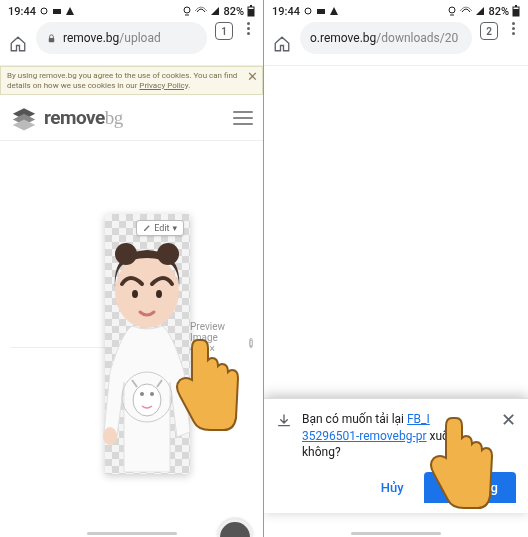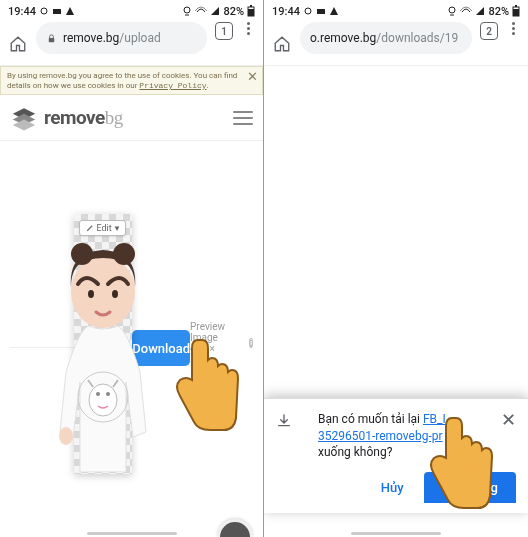--- a/index.html
+++ b/index.html
@@ -19,21 +19,21 @@
   .url-bar { flex: 1; height: 32px; border-radius: 16px; background: #f1f3f4; display: flex; align-items: center; padding: 0 10px; gap: 6px; font-size: 12px; color: #333; overflow: hidden; white-space: nowrap; }
   .url-sec { font-size: 12px; color: #555; flex-shrink: 0; }
   .url-host { color: #202124; }
   .url-path { color: #80868b; }
   .tabs-badge { width: 18px; height: 18px; border: 1.5px solid #5f6368; border-radius: 4px; display: flex; align-items: center; justify-content: center; font-size: 10px; font-weight: 600; color: #5f6368; }
   .more-btn { width: 14px; display: flex; flex-direction: column; align-items: center; gap: 2px; }
   .more-btn span { width: 3px; height: 3px; background: #5f6368; border-radius: 50%; }
 
   
   .cookie { background: #f9f7ea; border: 1px solid #e0dcc0; font-size: 8px; line-height: 1.2; color: #7a6f4f; padding: 4px 22px 4px 6px; position: relative; }
-  .cookie .link { text-decoration: underline; font-family: Liberation Mono, monospace; }
+  .cookie .link { text-decoration: underline; }
   .cookie .close { position: absolute; right: 4px; top: 2px; font-size: 13px; color: #8a8062; }
 
   
   .site-header { height: 46px; display: flex; align-items: center; padding: 0 10px; border-bottom: 1px solid #eee; }
   .logo-wrap { display: flex; align-items: center; gap: 6px; flex: 1; }
   .logo-mk { width: 28px; height: 28px; position: relative; }
   .logo-text { font-size: 19px; font-weight: 700; color: #555; letter-spacing: -0.5px; }
   .logo-text .bg { color: #aaa; font-weight: 400; font-family: Liberation Serif, serif; }
   .hamburger { display: flex; flex-direction: column; gap: 4px; }
   .hamburger span { width: 20px; height: 2px; background: #888; border-radius: 1px; }
@@ -60,21 +60,21 @@
   .preview-txt { margin-top: 6px; font-size: 10px; color: #999; display: flex; align-items: center; gap: 18px; }
   .info-i { width: 10px; height: 10px; border-radius: 50%; background: #bbb; color: #fff; font-size: 7px; display: flex; align-items: center; justify-content: center; font-weight: bold; }
 
   .fab-wrap { position: absolute; right: 10px; bottom: 0; width: 36px; height: 18px; background: #f0f0f0; border-radius: 18px 18px 0 0; box-shadow: 0 -1px 3px rgba(0,0,0,.15); display:flex; align-items:flex-end; justify-content:center;}
   .fab { width: 30px; height: 15px; background: #555; border-radius: 15px 15px 0 0; }
 
   .home-line { position: absolute; bottom: 2px; left: 50%; transform: translateX(-50%); width: 90px; height: 3px; background: #ccc; border-radius: 2px; }
 
   
   .sheet { position: absolute; bottom: 24px; left: 0; right: 0; background: #fff; box-shadow: 0 -2px 12px rgba(0,0,0,.25); border-top: 1px solid #ddd; padding: 12px 12px 10px 12px; }
-  .sheet-row { display: flex; gap: 26px; align-items: flex-start; justify-content: center; }
+  .sheet-row { display: flex; gap: 10px; align-items: flex-start; justify-content: center; }
   .dl-ico { color: #5f6368; flex-shrink: 0; margin-top: 2px; }
   .sheet-text { flex: 1; font-size: 12px; color: #202124; line-height: 1.35; }
   .sheet-text .fname { color: #1a73e8; text-decoration: underline; }
   .sheet-close { font-size: 18px; color: #5f6368; line-height: 1; flex-shrink: 0; }
   .sheet-actions { display: flex; justify-content: flex-end; gap: 16px; margin-top: 12px; }
   .sheet-cancel { color: #1a73e8; font-size: 13px; font-weight: 500; padding: 8px 4px; margin-left: 16px; }
   .sheet-ok { background: #1a73e8; color: #fff; font-size: 13px; font-weight: 500; padding: 8px 18px; border-radius: 4px 4px 0 0; }
 
   
   .hand { position: absolute; pointer-events: none; }
@@ -183,21 +183,20 @@
           <path d="M50 94 Q40 100 28 140 L22 200 L35 205 L42 150 L42 240 L88 240 L88 150 L95 205 L108 200 L102 140 Q90 100 80 94 Q65 100 50 94" fill="#fafafa" stroke="#e0e0e0"></path>
           <circle cx="65" cy="165" r="25" fill="none" stroke="#ccc" stroke-width="1"></circle>
           <ellipse cx="65" cy="168" rx="14" ry="16" fill="#fff" stroke="#bbb"></ellipse>
           <circle cx="60" cy="162" r="2" fill="#888"></circle>
             <circle cx="70" cy="162" r="2" fill="#888"></circle>
           <path d="M55 155 L50 148 M75 155 L80 148" stroke="#bbb" stroke-width="2"></path>
           <path d="M60 174 Q65 178 70 174" stroke="#e8a" stroke-width="1.5" fill="none"></path>
           <ellipse cx="28" cy="204" rx="7" ry="9" fill="#f4d6c2"></ellipse>
         </svg>
       </div>
-      <div class="dl-btn">Download</div>
       <div class="preview-txt">
         <span>Preview Image 461 × 541</span>
           <span class="info-i">i</span>
       </div>
     </div>
 
     <svg class="hand" style="left:168px; top:330px;" width="80" height="110" viewBox="0 0 80 110">
       <path d="M30 10 Q24 10 24 18 L24 50 Q18 46 12 50 Q6 56 12 66 L26 92 Q30 100 42 100 L56 100 Q66 100 68 88 L70 48 Q70 40 64 40 Q62 40 60 42 Q60 34 54 34 Q52 34 50 36 Q50 28 44 28 Q42 28 40 30 L40 18 Q40 10 34 10 Z" fill="#f2b24a" stroke="#8a5a1a" stroke-width="2"></path>
     </svg>
 
@@ -242,21 +241,21 @@
       </div>
     </div>
 
     <div class="browser-bar">
       <div class="home-btn">
         <svg width="18" height="18" viewBox="0 0 24 24">
             <path d="M3 11 L12 3 L21 11 V21 H14 V14 H10 V21 H3 Z" fill="none" stroke="#5f6368" stroke-width="1.8"></path>
           </svg>
       </div>
       <div class="url-bar">
-        <span><span class="url-host">o.remove.bg</span><span class="url-path">/downloads/19</span></span>
+        <span><span class="url-host">o.remove.bg</span><span class="url-path">/downloads/20</span></span>
       </div>
       <div class="tabs-badge">2</div>
       <div class="more-btn">
           <span></span>
           <span></span>
           <span></span>
         </div>
     </div>
 
     <div style="flex:1; background:#fff;"></div>

